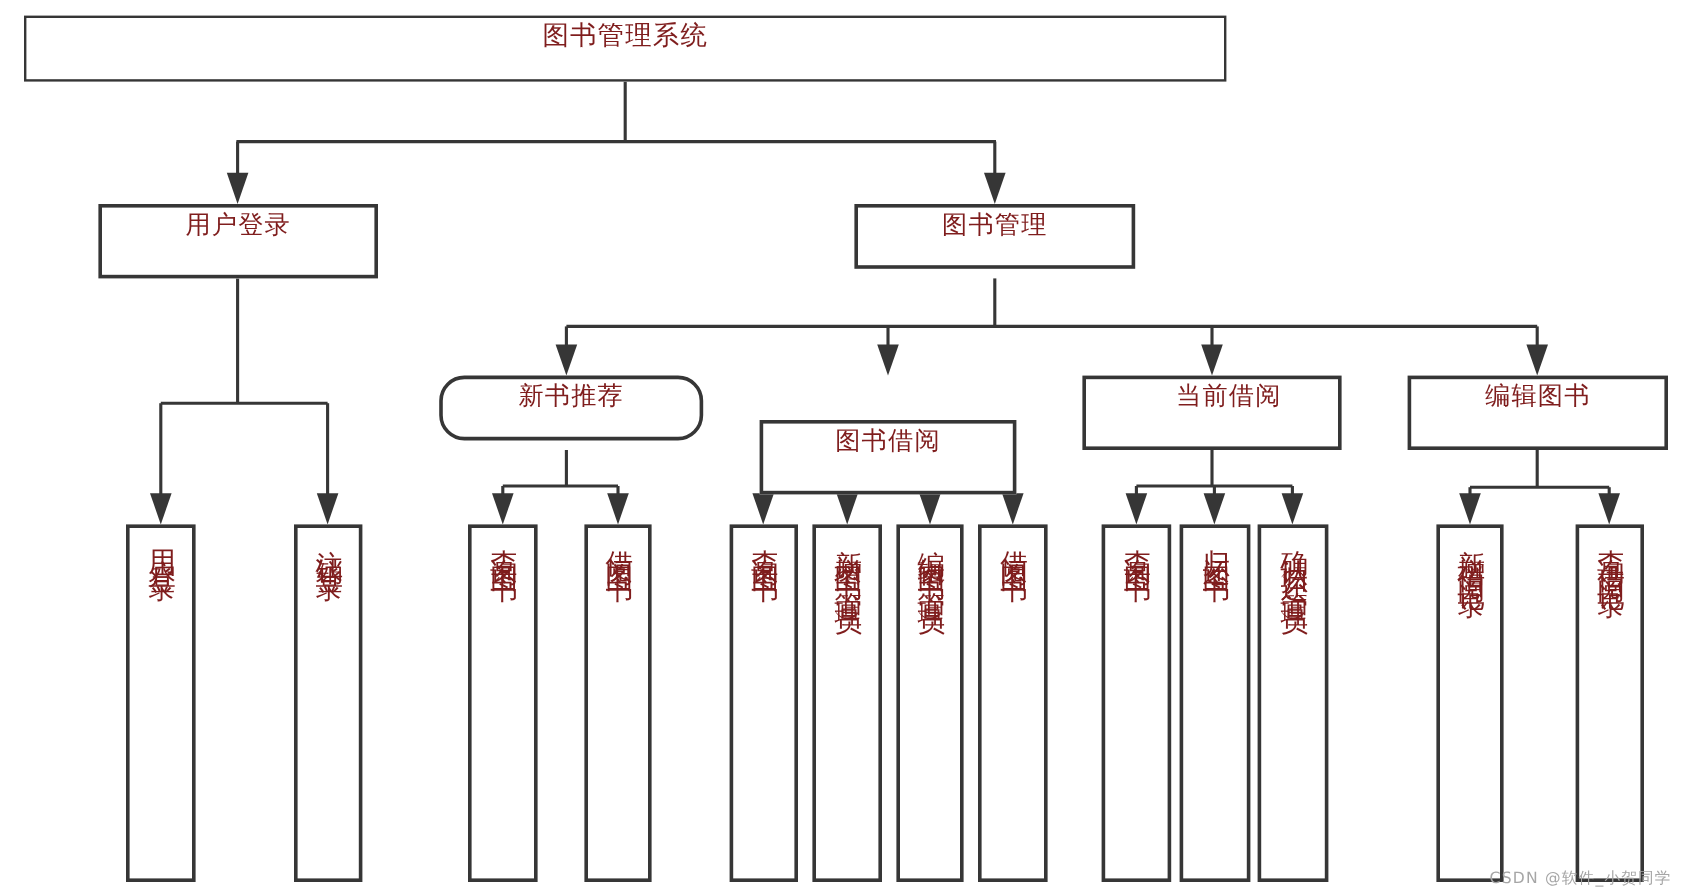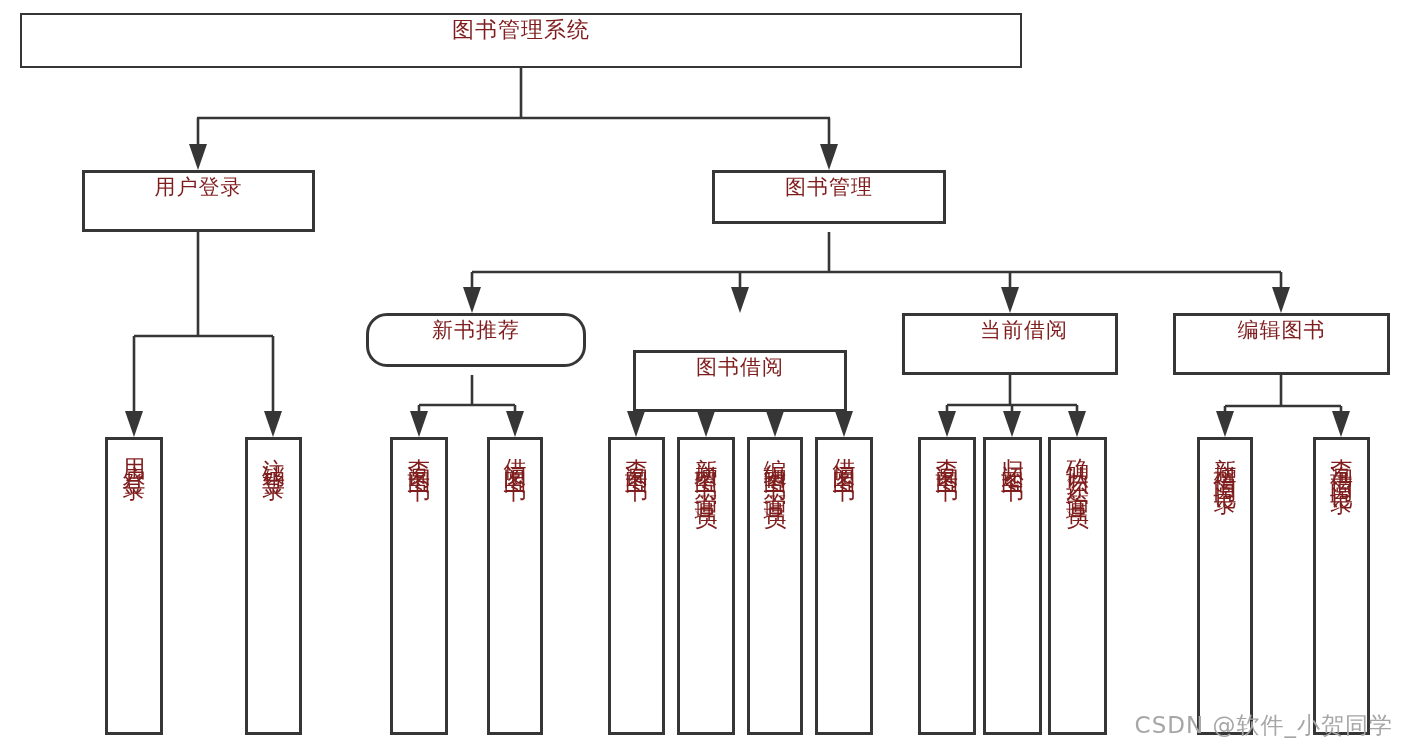--- a/index.html
+++ b/index.html
@@ -50,21 +50,21 @@
   .l-g3c{left:747px;width:56px;}
   .l-g3d{left:815px;width:58px;}
   .l-g4a{left:918px;width:58px;}
   .l-g4b{left:983px;width:59px;}
   .l-g4c{left:1048px;width:59px;}
   .l-g5a{left:1197px;width:56px;}
   .l-g5b{left:1313px;width:57px;}
   .watermark{
     position:absolute;
     right:12px;bottom:6px;
-    font-size:23px;
+    font-size:13px;
     color:#a6a6a6;
     letter-spacing:1px;
     z-index:2;
   }
   .wire{stroke:#363636;stroke-width:2.6;fill:none;}
   .head{fill:#363636;stroke:none;}
 </style>
 </head>
 <body>
 

